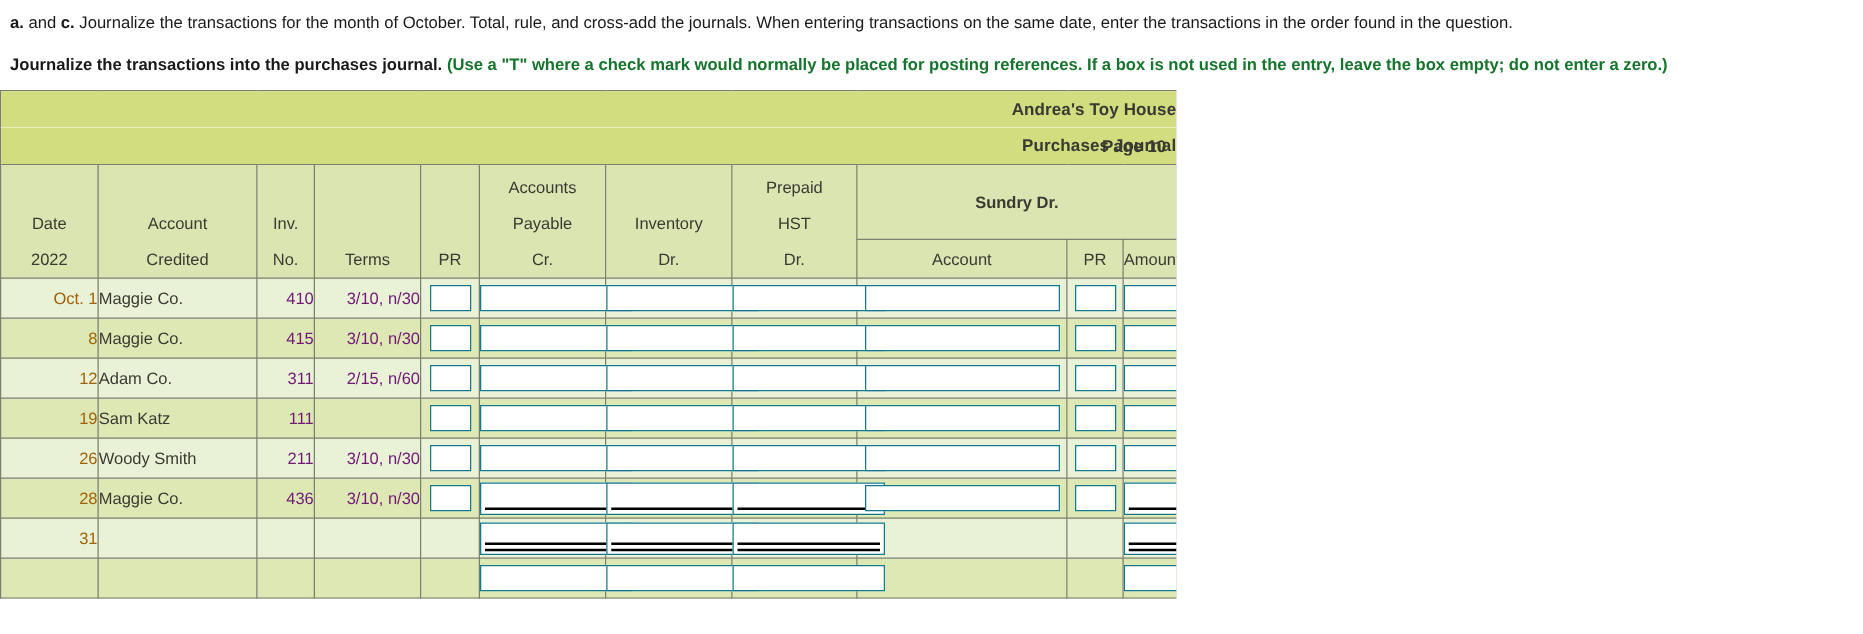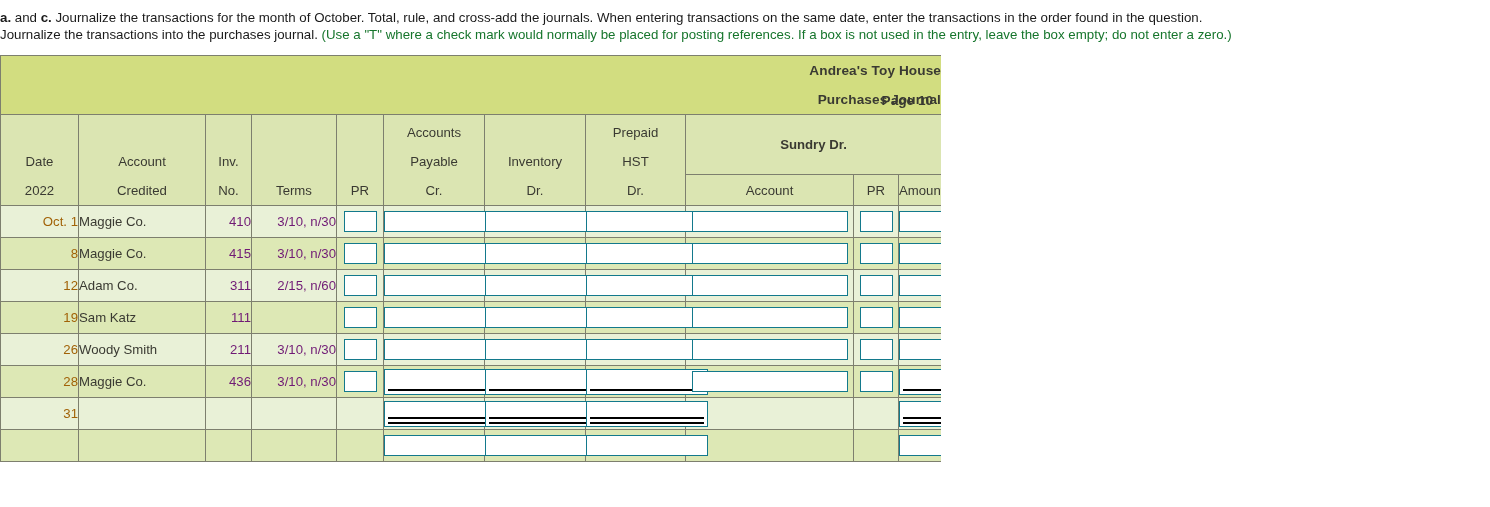--- a/index.html
+++ b/index.html
@@ -11,29 +11,31 @@
     width: 1490px;
     height: 507px;
     overflow: hidden;
     font-family: "Liberation Sans", sans-serif;
     color: #000000;
     -webkit-font-smoothing: antialiased;
   }
 
   
   .instructions {
-    padding: 9px 6px 0 0;
+    padding: 9px 6px 0 8px;
   }
   .instr-line {
     font-size: 13.3px;
     line-height: 17px;
     color: #1a1a1a;
     margin: 0 0 0 0;
   }
   .instr-line.second {
+    margin-top: 17px;
+    font-weight: bold;
   }
   .instr-line b { font-weight: bold; }
   .green { color: #16752c; }
 
   
   .journal-wrap {
     margin-top: 12px;
     width: 941px;
     overflow: hidden;
   }

